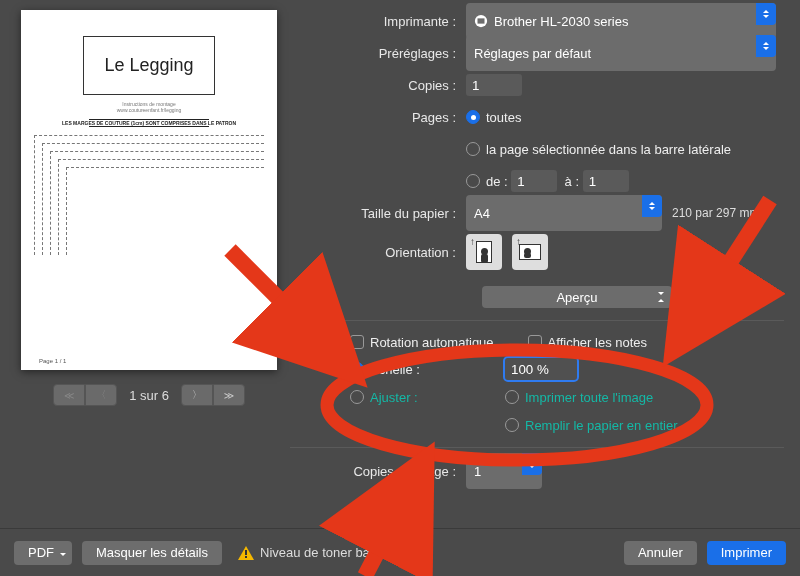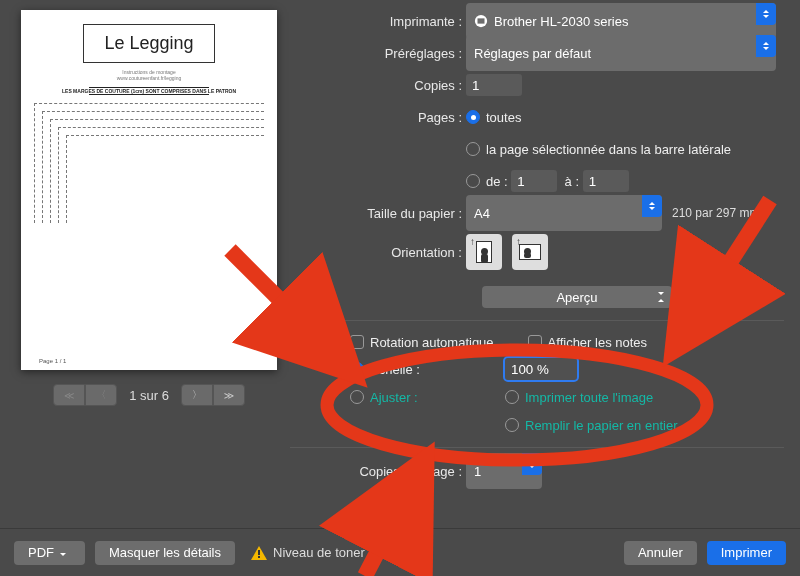--- a/index.html
+++ b/index.html
@@ -5,41 +5,41 @@
   * { box-sizing: border-box; margin: 0; padding: 0; font-family: -apple-system, "Helvetica Neue", Arial, sans-serif; }
   body { width: 800px; height: 576px; background: #4a4a4a; color: #eee; font-size: 13px; overflow: hidden; position: relative; }
   .dialog { display: flex; width: 100%; height: 100%; }
   .preview-pane { width: 290px; padding: 10px 14px 10px 22px; display: flex; flex-direction: column; align-items: center; }
   .preview-page { width: 256px; height: 360px; background: #fff; color: #222; box-shadow: 0 2px 8px rgba(0,0,0,.5); display: flex; flex-direction: column; align-items: center; padding: 14px 16px 6px; position: relative; }
   .logo { width: 100px; height: 100px; border: 2px solid #666; border-radius: 50px 50px 55% 55% / 50px 50px 50px 50px; display:flex; flex-direction:column; align-items:center; justify-content:center; position:relative; }
   .logo .diamond { width:22px; height:22px; border:2px solid #333; transform:rotate(45deg); margin-bottom:2px; display:flex;align-items:center;justify-content:center;}
   .logo .diamond::before{content:"✂";transform:rotate(-45deg);font-size:10px;color:#333;}
   .logo .brand { font-family: cursive; font-size:15px; line-height:14px; color:#555; text-align:center; margin-top:2px;}
   .logo .tag { font-size:4px; letter-spacing:.5px; color:#777; background:#333; color:#fff; padding:1px 4px; border-radius:2px; margin-top:2px;}
-  .title-box { border:1px solid #333; padding:8px 20px; margin-top:0; }
+  .title-box { border:1px solid #333; padding:18px 20px; margin-top:12px; }
   .title-box h2 { font-size:18px; font-weight:300; text-align:center; color:#222;}
   .subtitle { font-size:5px; color:#777; text-align:center; margin-top:6px; line-height:6px;}
   .margin-note { font-size:5px; font-weight:bold; margin-top:6px; text-align:center; color:#222;}
   .margin-note hr{border:none;border-top:1px solid #222;width:120px;margin:0 auto;}
   .pattern-lines{margin-top:8px; width:230px; height:120px; position:relative;}
   .pattern-lines div{position:absolute;left:0;right:0;bottom:0;top:0;border:1px dashed #777;border-right:none;border-bottom:none;}
   .pattern-lines div:nth-child(2){left:8px;top:8px;}
   .pattern-lines div:nth-child(3){left:16px;top:16px;}
   .pattern-lines div:nth-child(4){left:24px;top:24px;}
   .pattern-lines div:nth-child(5){left:32px;top:32px;}
   .pgnum{position:absolute;bottom:6px;left:18px;font-size:6px;color:#555;}
   .pager { display:flex; align-items:center; gap:12px; margin-top:14px; color:#ddd;}
   .pager-btns{display:flex;}
   .pager-btn{width:32px;height:22px;background:#6a6a6a;border:1px solid #555;display:flex;align-items:center;justify-content:center;font-size:10px;color:#ccc;}
   .pager-btn:first-child{border-radius:4px 0 0 4px;}
   .pager-btn:last-child{border-radius:0 4px 4px 0;}
   .pager-btn.disabled{color:#888;}
   .form-pane{flex:1; padding:6px 16px 0 0;}
   .row{display:flex;align-items:center;height:30px;margin-bottom:2px;}
-  .row .lbl{width:176px;text-align:right;padding-right:4px;color:#e8e8e8;}
+  .row .lbl{width:176px;text-align:right;padding-right:10px;color:#e8e8e8;}
   .select{flex:1;max-width:310px;height:22px;background:#6c6c6c;border-radius:4px;display:flex;align-items:center;padding:18px 8px;position:relative;color:#fff;}
   .select .arrow{position:absolute;right:0;top:0;width:20px;height:22px;background:#1a6fe8;border-radius:0 4px 4px 0;display:flex;flex-direction:column;align-items:center;justify-content:center;}
   .select .arrow::before{content:"";border:3px solid transparent;border-bottom-color:#fff;margin-bottom:1px;}
   .select .arrow::after{content:"";border:3px solid transparent;border-top-color:#fff;margin-top:1px;}
   .num-input{width:56px;height:22px;background:#5a5a5a;border:none;color:#fff;padding:0 6px;border-radius:3px;}
   .num-input.focused{background:#505050;outline:2px solid #2f7bf0;width:72px;}
   .radio{width:14px;height:14px;border-radius:50%;border:1px solid #999;margin-right:6px;display:inline-flex;align-items:center;justify-content:center;flex-shrink:0;}
   .radio.checked{background:#1a6fe8;border-color:#1a6fe8;}
   .radio.checked::after{content:"";width:5px;height:5px;background:#fff;border-radius:50%;}
   .chk{width:14px;height:14px;border:1px solid #999;border-radius:3px;margin-right:6px;display:inline-flex;align-items:center;justify-content:center;flex-shrink:0;}
@@ -55,21 +55,21 @@
   hr.sep{border:none;border-top:1px solid #5a5a5a;margin:8px 0;}
   .check-row{display:flex;align-items:center;height:26px;padding-left:60px;}
   .check-row .col2{margin-left:34px;display:flex;align-items:center;}
   .scale-row{display:flex;align-items:center;height:28px;padding-left:60px;}
   .scale-row .opt{display:flex;align-items:center;width:155px;}
   .muted{color:#14b8a6;}
   .paper-dim{margin-left:10px;font-size:12px;color:#ddd;}
   .bottom-bar{position:absolute;left:0;right:0;bottom:0;height:48px;background:#4a4a4a;border-top:1px solid #3a3a3a;display:flex;align-items:center;padding:0 14px;}
   .btn{height:24px;padding:0 14px;background:#6d6d6d;border-radius:4px;color:#fff;display:flex;align-items:center;font-size:13px;border:none;}
   .btn.primary{background:#1a6fe8;}
-  .btn.pdf{padding-right:19px;}
+  .btn.pdf{padding-right:6px;}
   .btn .caret{margin-left:6px;}
   .btn .caret::after{content:"";display:inline-block;border:3px solid transparent;border-top-color:#fff;position:relative;top:2px;}
   .spacer{flex:1;}
   .warn{width:16px;height:14px;display:inline-block;margin:0 6px;}
   .status{color:#ddd;display:flex;align-items:center;margin-left:10px;}
   .annot{position:absolute;pointer-events:none;}
   .printer-icon{width:14px;height:14px;margin-right:6px;}
 </style>
 </head>
 <body>

